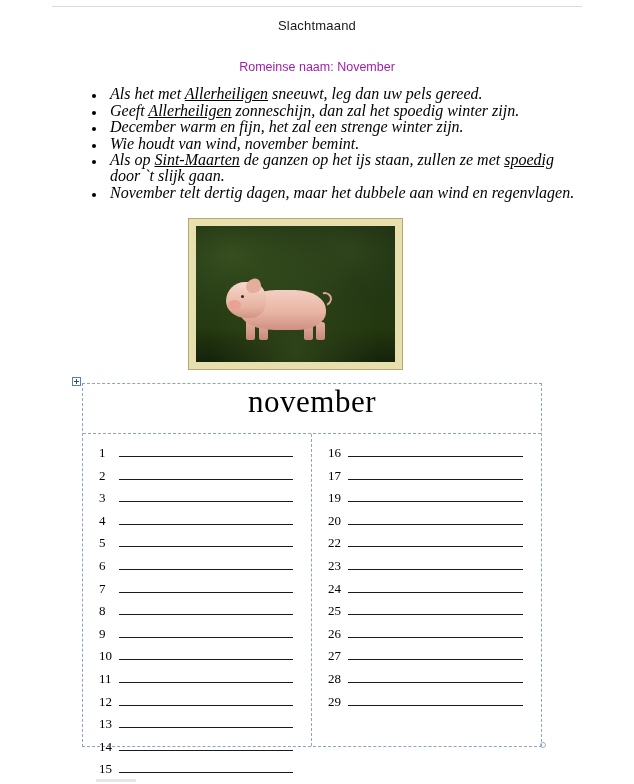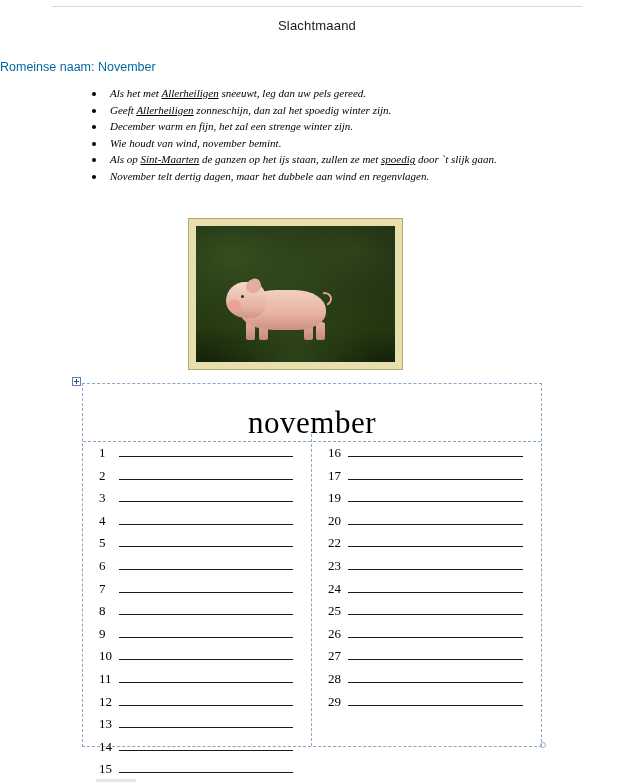--- a/index.html
+++ b/index.html
@@ -41,36 +41,37 @@
     font-size: 13px;
     font-family: "Liberation Sans", sans-serif;
     color: #1a1a1a;
     letter-spacing: 0.2px;
   }
   .doc-subtitle {
     position: absolute;
     top: 60px;
     left: 0;
     width: 634px;
+    text-align: center;
     font-size: 12.5px;
-    color: #0369a1;
+    color: #a21caf;
   }
   .proverbs {
     position: absolute;
     top: 86px;
     left: 88px;
     width: 480px;
     margin: 0;
     padding: 0 0 0 18px;
     list-style: disc;
   }
   .proverbs li {
     font-family: "Liberation Serif", serif;
     font-style: italic;
-    font-size: 11px;
+    font-size: 16px;
     line-height: 15.6px;
     color: #000;
     margin: 0 0 1px 0;
     padding-left: 4px;
   }
   .proverbs li::marker {
     font-size: 12px;
   }
   .u { text-decoration: underline; }
 
@@ -224,27 +225,27 @@
     left: 540px;
     top: 742px;
     width: 6px;
     height: 6px;
     border: 1px solid #9ab0cf;
     border-radius: 50%;
     box-sizing: border-box;
   }
   .cal-title-cell {
     position: absolute;
-    left: 0; top: 8px;
+    left: 0; top: 0;
     width: 100%;
     height: 50px;
     border-bottom: 1px dashed #8ca4c8;
     box-sizing: border-box;
     display: flex;
-    align-items: flex-end;
+    align-items: flex-start;
     justify-content: center;
   }
   .cal-title {
     font-family: "Liberation Serif", serif;
     font-size: 31px;
     color: #000;
     letter-spacing: 0.5px;
   }
   .cal-cols {
     position: absolute;

